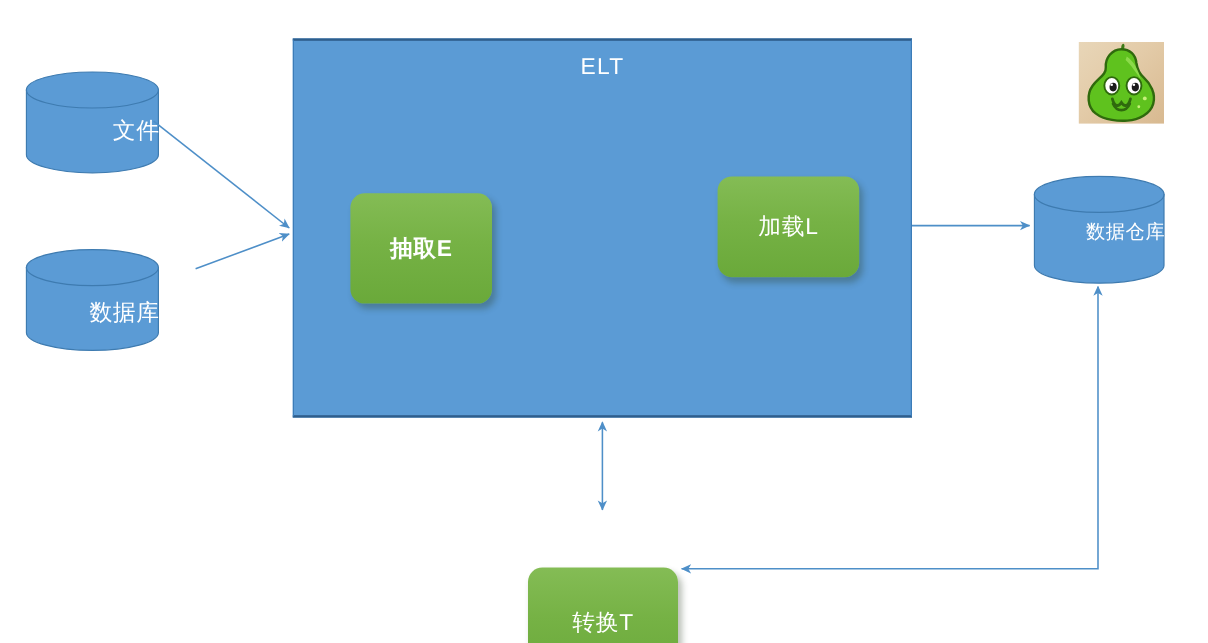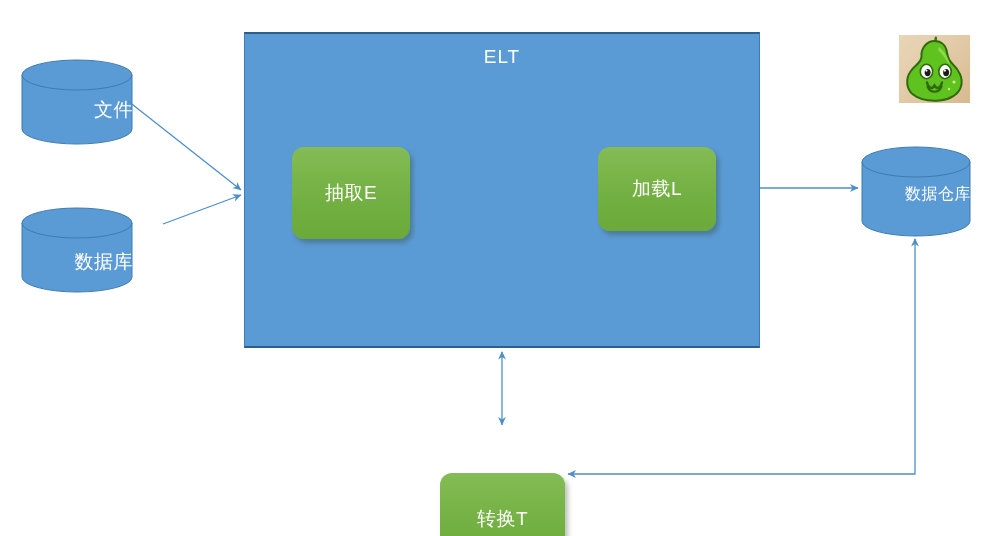--- a/index.html
+++ b/index.html
@@ -117,21 +117,21 @@
       <path d="M1,16 L1,70 A55,15 0 0 0 111,70 L111,16 Z" fill="#5B9BD5" stroke="#3E7BB0" stroke-width="1"></path>
       <ellipse cx="56" cy="16" rx="55" ry="15" fill="#5B9BD5" stroke="#3E7BB0" stroke-width="1"></ellipse>
     </svg>
     <span class="cyl-label" style="top:45px;">数据库</span>
   </div>
 
   <div class="elt-box">
     <div class="elt-title">ELT</div>
   </div>
 
-  <div class="green-box" style="left:292px; top:147px; width:118px; height:92px;">
+  <div class="green-box" style="left:292px; top:161px; width:118px; height:92px;font-weight:bold;">
     <span class="green-label">抽取E</span>
   </div>
 
   <div class="green-box" style="left:598px; top:147px; width:118px; height:84px;">
     <span class="green-label">加载L</span>
   </div>
 
   <div class="green-box" style="left:440px; top:428px; width:125px; height:92px;margin-top:45px;">
     <span class="green-label">转换T</span>
   </div>

